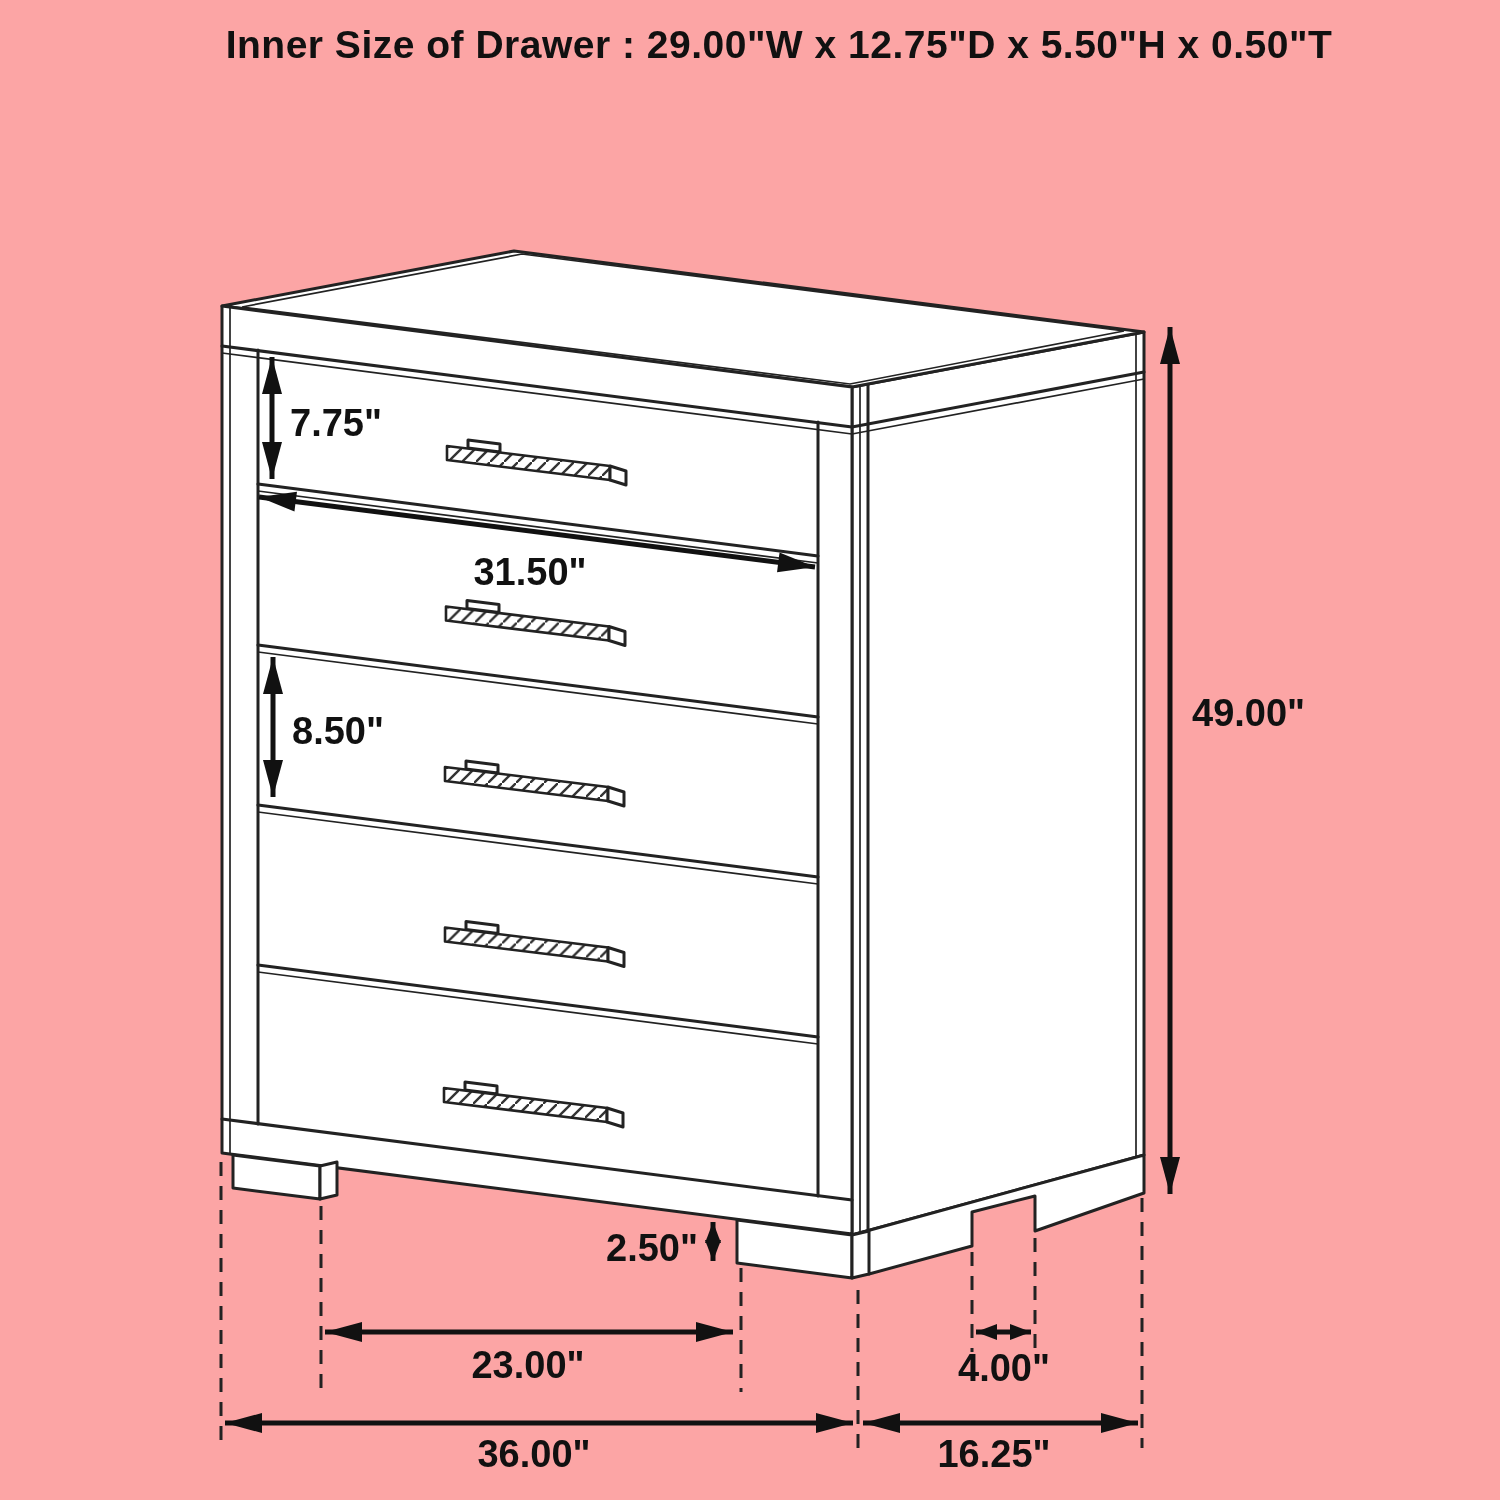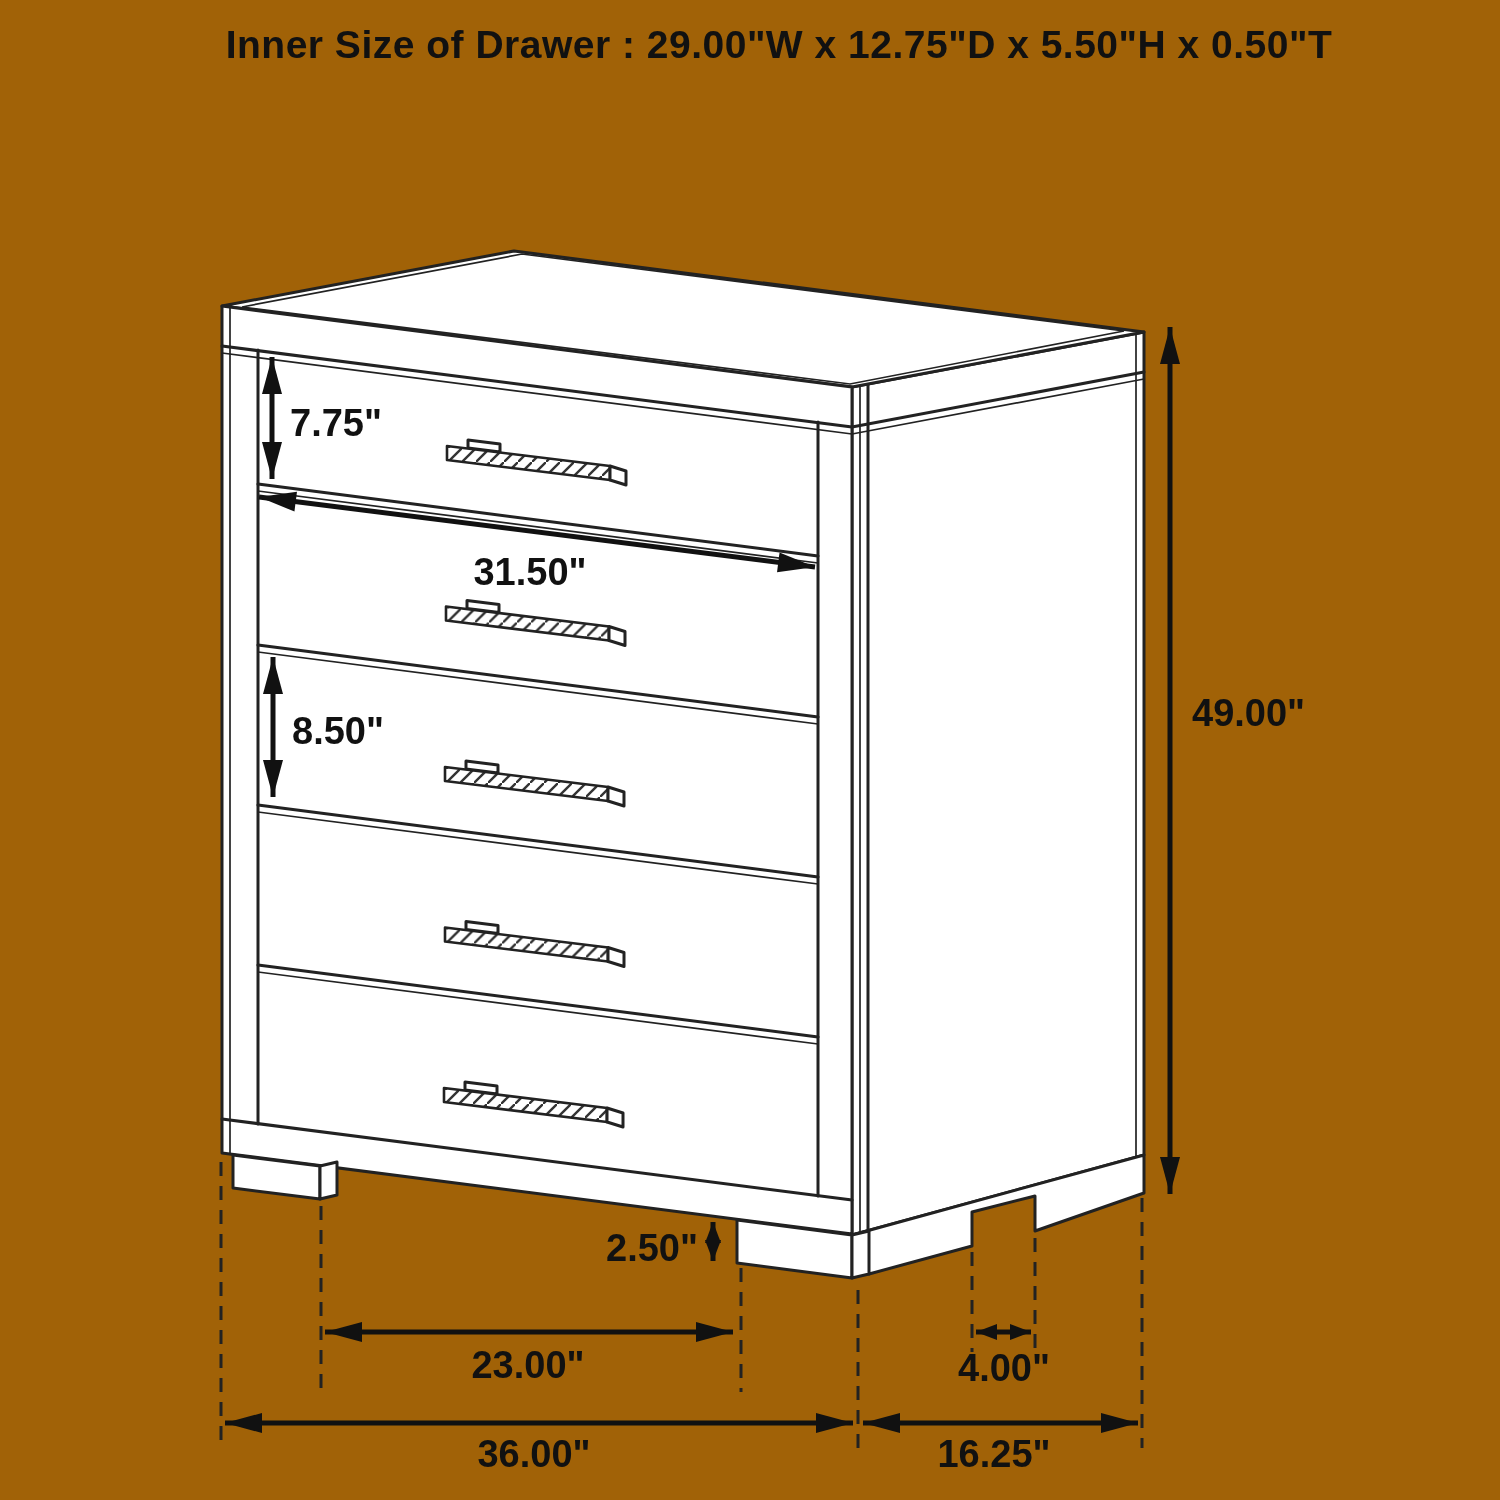--- a/index.html
+++ b/index.html
@@ -1,16 +1,16 @@
 <!DOCTYPE html>
 <html><head>
 <meta charset="utf-8">
 <style>
   html,body{margin:0;padding:0;background:#fff;}
-  .stage{position:relative;width:1500px;height:1500px;background:#a16207;
+  .stage{position:relative;width:1500px;height:1500px;background:#fca5a5;
          font-family:"Liberation Sans",sans-serif;}
   svg{display:block;}
   text{font-family:"Liberation Sans",sans-serif;font-weight:bold;fill:#111;}
   .t-title{font-size:39px;letter-spacing:.5px;}
   .t-dim{font-size:38px;}
   .ln{stroke:#222;stroke-width:3;fill:none;stroke-linecap:round;}
   .ln-thin{stroke:#222;stroke-width:1.7;fill:none;}
   .face{fill:#ffffff;stroke:#222;stroke-width:3;stroke-linejoin:round;}
   .dim{stroke:#111;stroke-width:5;fill:none;}
   .dash{stroke:#222;stroke-width:3;fill:none;stroke-dasharray:14 10;}

